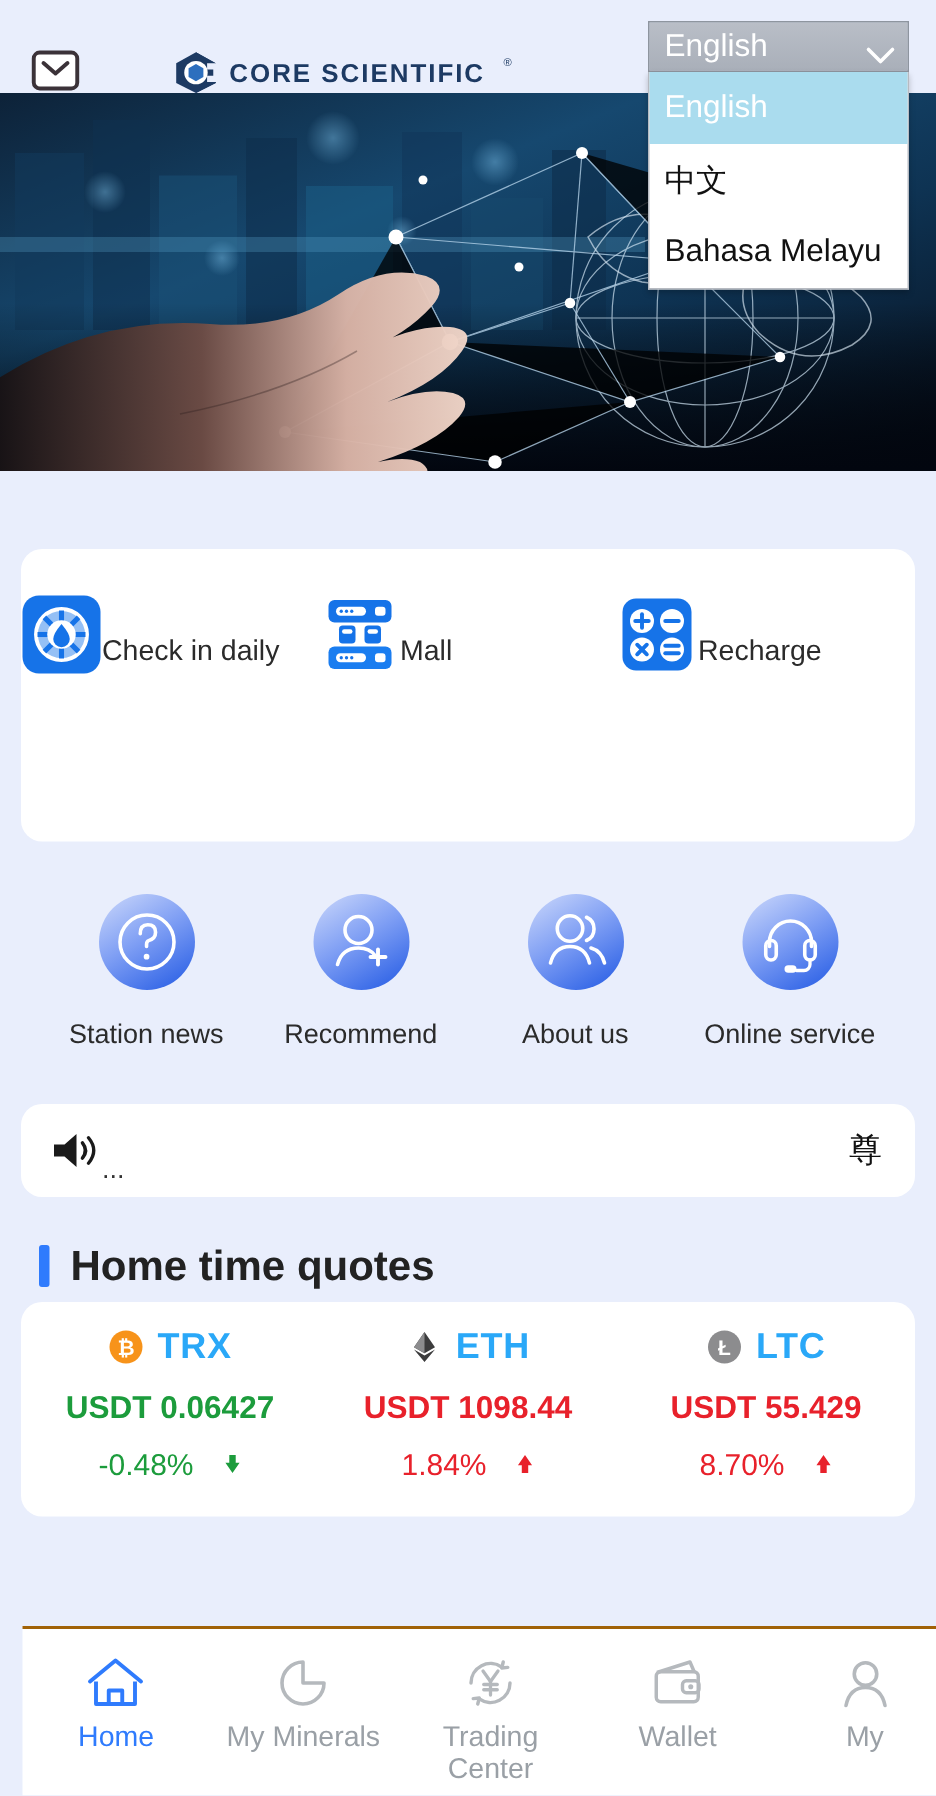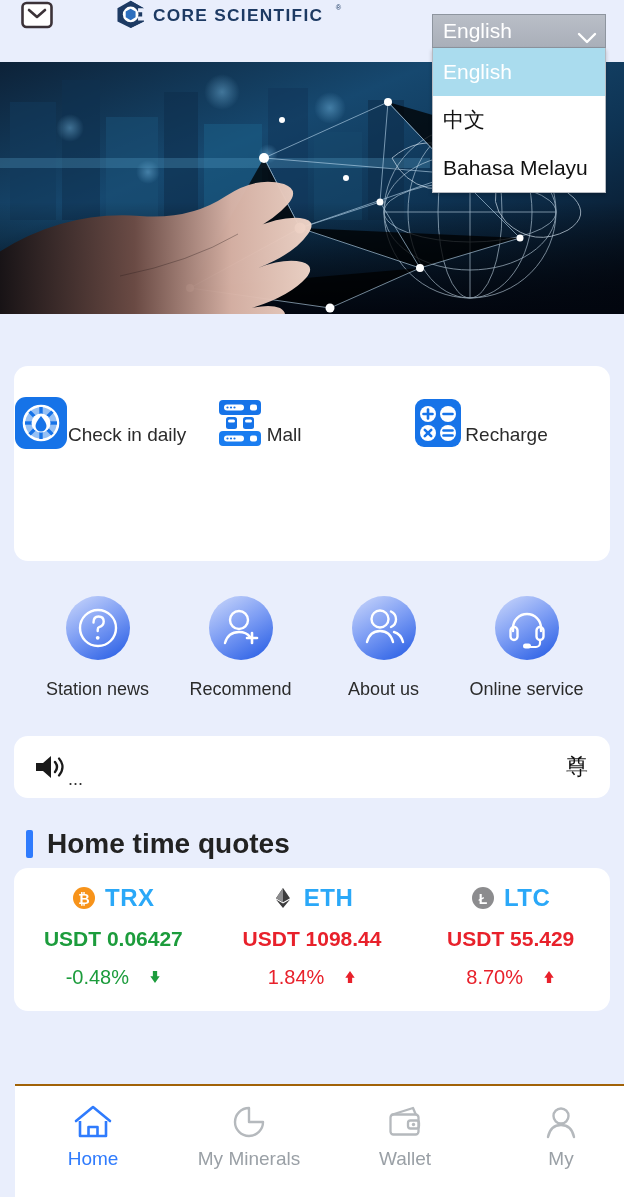--- a/index.html
+++ b/index.html
@@ -7,21 +7,21 @@
     width: 624px; height: 1197px;
     font-family: "Liberation Sans", sans-serif;
     background: #e9eefc;
     overflow: hidden;
   }
   .page { position: relative; width: 624px; height: 1197px; background: #e9eefc; }
 
   
   .header {
     position: relative; height: 62px; background: #e9eefc;
-    display: flex; align-items: flex-start; padding: 0 20px;
+    display: flex; align-items: flex-end; padding: 0 20px;
     z-index: 40;
   }
   .mail-icon { width: 34px; height: 30px; flex: 0 0 auto; }
   .logo-wrap { flex: 1; display: flex; justify-content: center; align-items: center; }
   .logo-svg { height: 28px; }
   .lang-spacer { width: 180px; flex: 0 0 auto; }
 
   
   .lang-box {
     position: absolute; top: 14px; left: 432px; width: 174px;
@@ -532,20 +532,39 @@
     <div class="tab">
       <span class="tab-ico">
         <svg viewBox="0 0 46 44" width="46" height="44">
           <path d="M23 8 a14 14 0 1 0 14 14 H23 Z" fill="none" stroke="#b5b9bd" stroke-width="2.4" stroke-linejoin="round"></path>
           <path d="M25 8.5 a14 14 0 0 1 12 12 h-12 Z" fill="#b5b9bd" opacity=".0" stroke="#b5b9bd" stroke-width="2.4"></path>
         </svg>
       </span>
       <span class="tab-label">My Minerals</span>
     </div>
 
+    <div class="tab">
+      <span class="tab-ico">
+        <svg viewBox="0 0 46 44" width="46" height="44">
+          <path d="M36 22 a13 13 0 0 1 -20.5 10.6" fill="none" stroke="#b5b9bd" stroke-width="2.3" stroke-linecap="round"></path>
+          <path d="M10 22 a13 13 0 0 1 20.5 -10.6" fill="none" stroke="#b5b9bd" stroke-width="2.3" stroke-linecap="round"></path>
+          <path d="M31.5 8 l-1 4 4 -.4" fill="none" stroke="#b5b9bd" stroke-width="2.3" stroke-linecap="round" stroke-linejoin="round"></path>
+          <path d="M14.5 36 l1 -4 -4 .4" fill="none" stroke="#b5b9bd" stroke-width="2.3" stroke-linecap="round" stroke-linejoin="round"></path>
+          <g stroke="#b5b9bd" stroke-width="2.2" stroke-linecap="round">
+            <path d="M18 14 L23 21"></path>
+              <path d="M28 14 L23 21"></path>
+            <path d="M23 21 V30"></path>
+              <path d="M18.5 23 H27.5"></path>
+              <path d="M18.5 26.5 H27.5"></path>
+          </g>
+        </svg>
+      </span>
+      <span class="tab-label">Trading
+Center</span>
+    </div>
 
     <div class="tab">
       <span class="tab-ico">
         <svg viewBox="0 0 46 44" width="46" height="44">
           <path d="M9 15 L31 8 L34 15" fill="none" stroke="#b5b9bd" stroke-width="2.3" stroke-linejoin="round"></path>
           <rect x="8.5" y="14.5" width="28" height="20" rx="3" fill="none" stroke="#b5b9bd" stroke-width="2.3"></rect>
           <rect x="26" y="20.5" width="11" height="8" rx="2.5" fill="none" stroke="#b5b9bd" stroke-width="2.3"></rect>
           <circle cx="31.5" cy="24.5" r="1.7" fill="#b5b9bd"></circle>
         </svg>
       </span>

